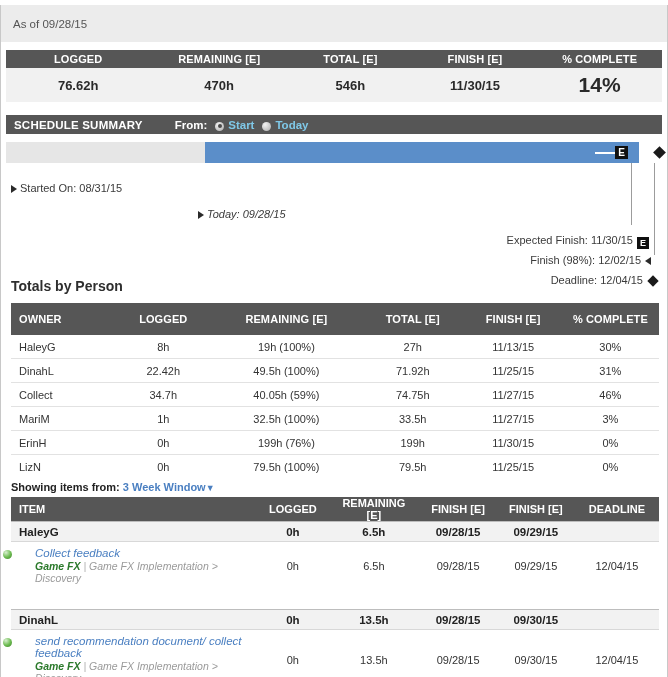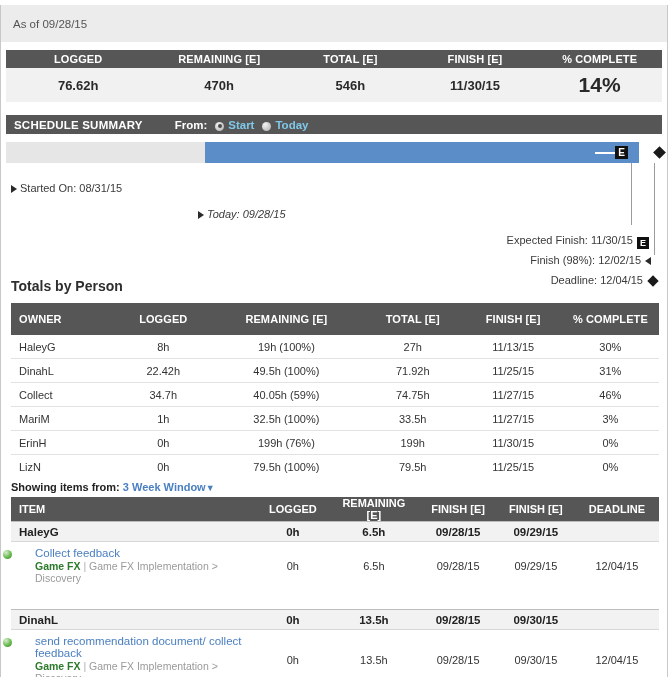--- a/index.html
+++ b/index.html
@@ -193,21 +193,21 @@
   tr.owner-row td {
     background: #f2f2f2; font-weight: bold; font-size: 11.5px; color: #222;
     height: 19px; padding: 0 6px; text-align: center;
     border-top: 1px solid #bdbdbd; border-bottom: 1px solid #d8d8d8;
   }
   tr.owner-row td.left { text-align: left; padding-left: 8px; }
   tr.task-row td {
     font-size: 11px; padding: 5px 6px 9px 6px; text-align: center;
     vertical-align: middle; color: #333;
   }
-  tr.task-row td.left { text-align: left; padding-left: 8px; vertical-align: top; }
+  tr.task-row td.left { text-align: left; padding-left: 8px; vertical-align: top; font-style: italic; }
   .task-name { color: #4a7fc1; font-size: 11.5px; display: block; margin-left: 16px; }
   .bullet {
     display: inline-block; width: 9px; height: 9px; border-radius: 50%;
     background: radial-gradient(circle at 33% 28%, #d8efcf 0%, #6aba4e 55%, #3f7f2c 100%);
     position: absolute; margin-left: -16px; margin-top: 3px;
   }
   .crumbs { display: block; margin-left: 16px; margin-top: 1px; font-size: 10.5px; color: #9a9a9a; }
   .crumbs .proj { color: #2c7a2c; font-weight: bold; }
   .crumbs .sep { color: #b0b0b0; }
   .deadline-faint { color: #b5b5b5; }

